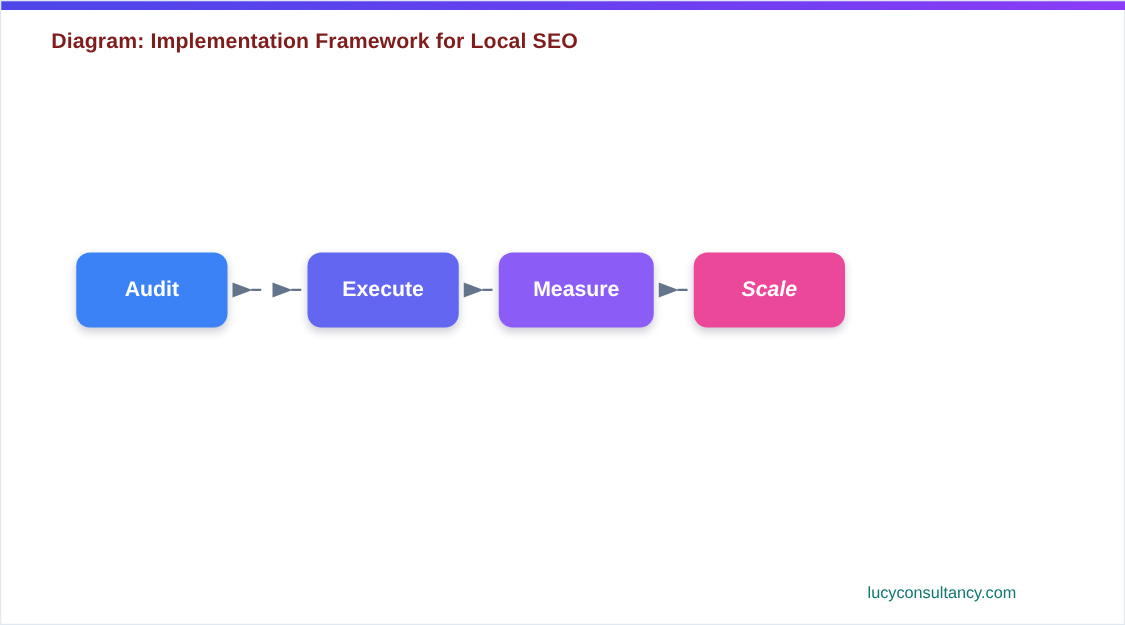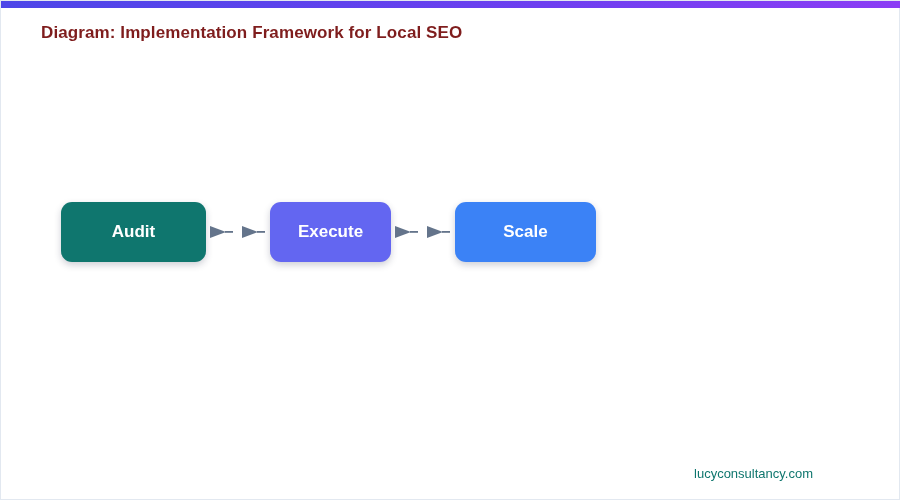--- a/index.html
+++ b/index.html
@@ -60,25 +60,25 @@
     justify-content: center;
     color: #ffffff;
     font-size: 17px;
     font-weight: bold;
     box-sizing: border-box;
     padding: 0 18px;
     box-shadow: 0 3px 7px rgba(30, 35, 70, 0.22);
     white-space: nowrap;
   }
 
-  .node-0 { width: 145px; background: #0f766e; }
+  .node-0 { width: 121px; background: #3b82f6; }
   .node-1 { width: 122px; background: #7c3aed; }
   .node-2 { width: 121px; background: #6366f1; text-align: center; }
   .node-3 { width: 124px; background: #8b5cf6; }
-  .node-4 { width: 141px; background: #3b82f6; }
+  .node-4 { width: 121px; background: #ec4899; font-style: italic; }
 
   .connector {
     width: 32px;
     height: 60px;
     display: flex;
     align-items: center;
     justify-content: center;
     flex: 0 0 auto;
   }
 
@@ -127,20 +127,23 @@
       <span>Execute</span>
     </div>
 
     <div class="connector">
       <svg width="28" height="20" viewBox="0 0 28 20">
         <polygon points="2,4 18,10 2,16" fill="#64748b"></polygon>
         <rect x="17" y="9" width="8" height="1.8" fill="#64748b"></rect>
       </svg>
     </div>
 
+    <div class="node node-3">
+      <span>Measure</span>
+    </div>
 
     <div class="connector">
       <svg width="28" height="20" viewBox="0 0 28 20">
         <polygon points="2,4 18,10 2,16" fill="#64748b"></polygon>
         <rect x="17" y="9" width="8" height="1.8" fill="#64748b"></rect>
       </svg>
     </div>
 
     <div class="node node-4">
       <span>Scale</span>

